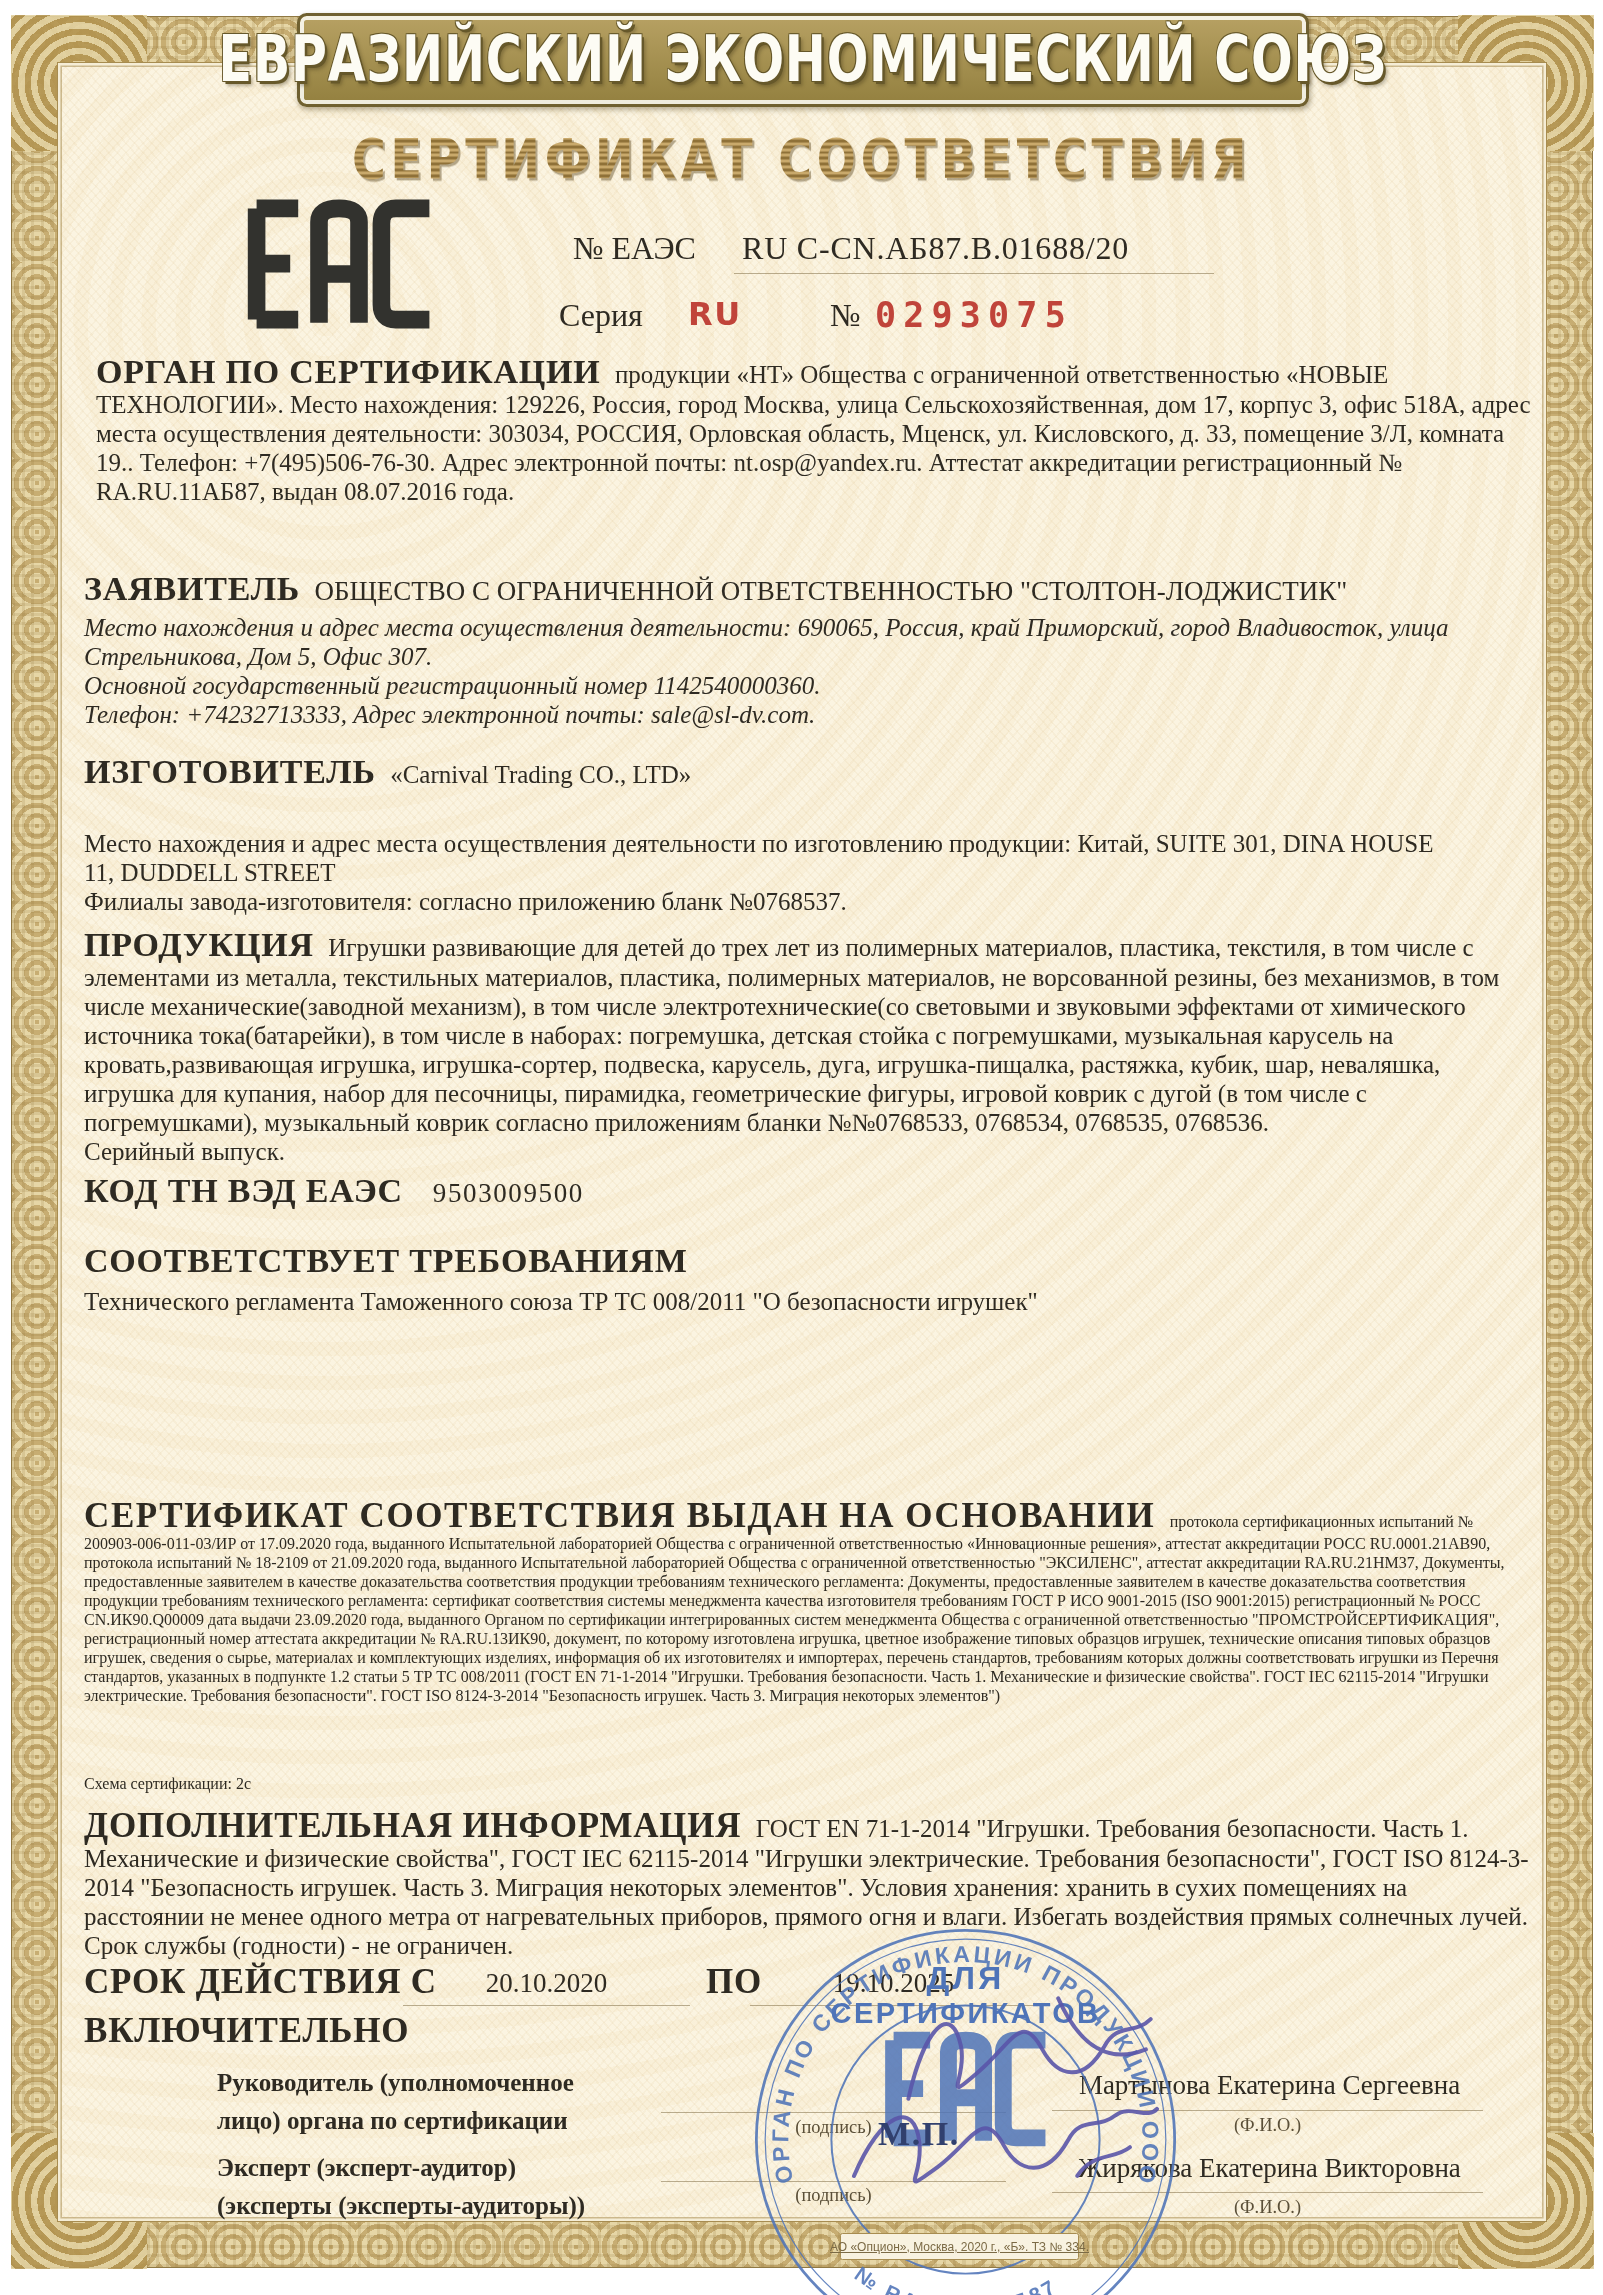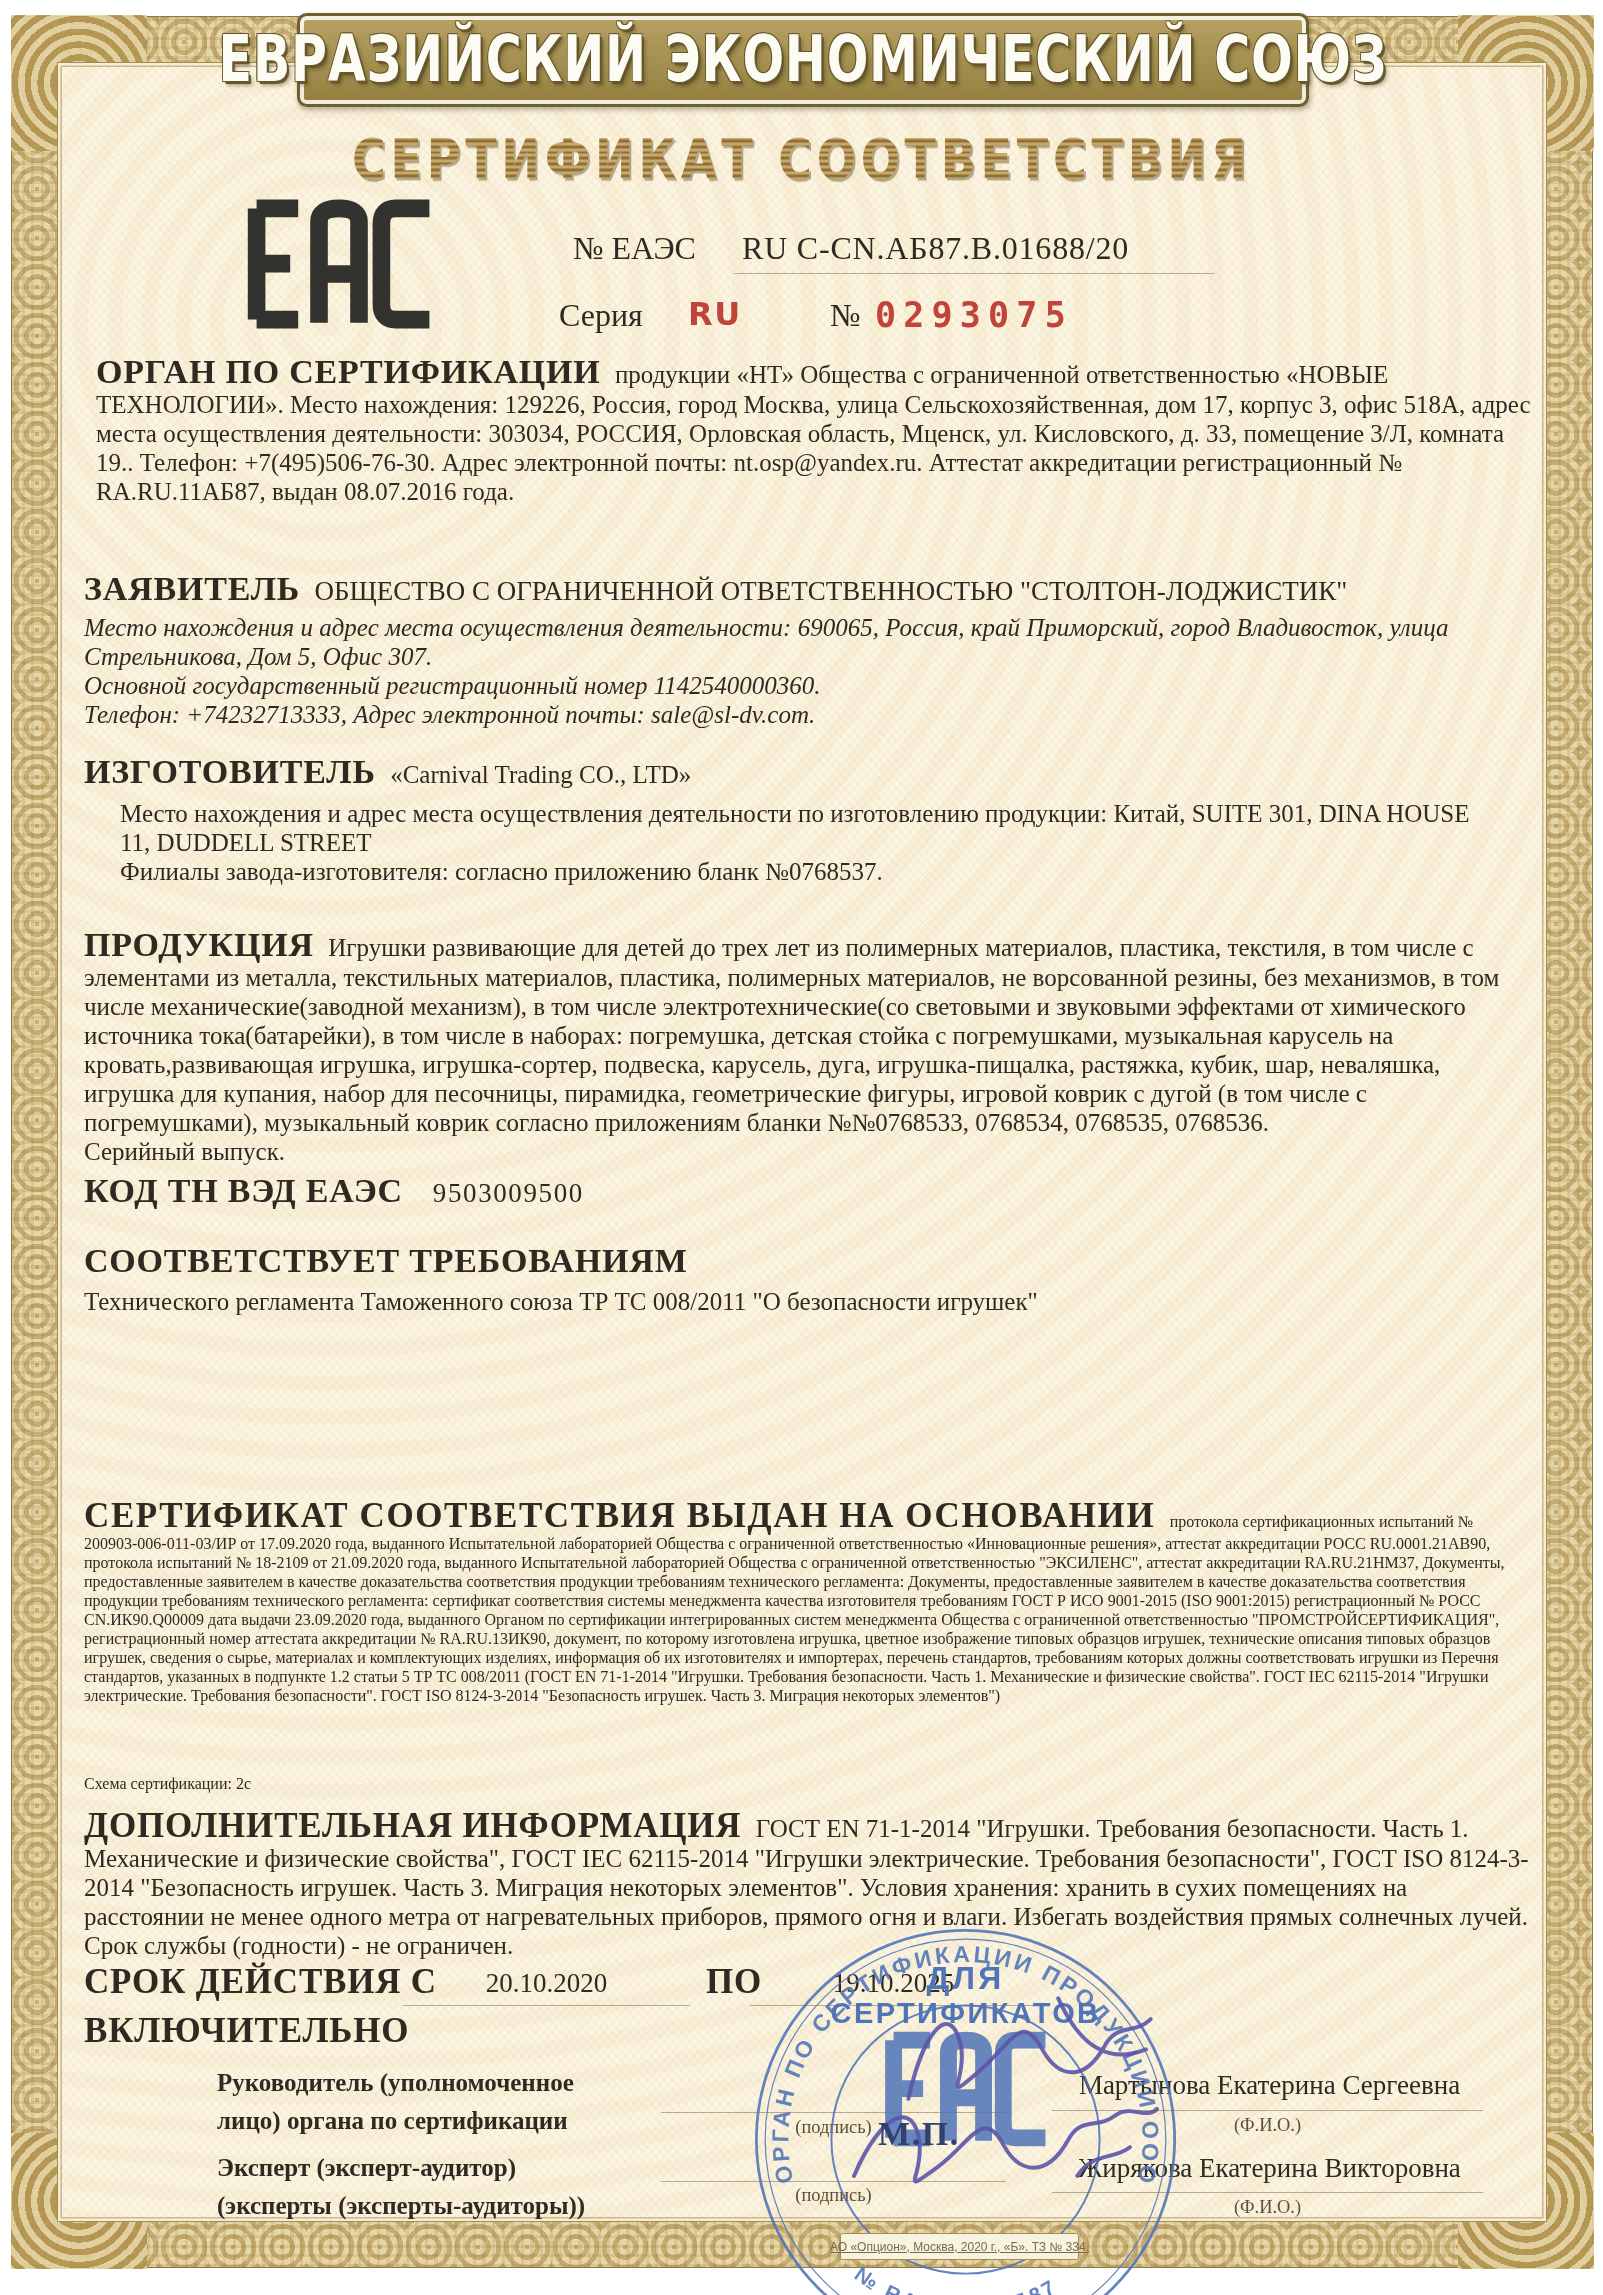--- a/index.html
+++ b/index.html
@@ -141,21 +141,21 @@
 </div>
 <div class="lines-block" style="top:613px;font-style:italic;">
   <div>Место нахождения и адрес места осуществления деятельности: 690065, Россия, край Приморский, город Владивосток, улица Стрельникова, Дом 5, Офис 307.</div>
   <div>Основной государственный регистрационный номер 1142540000360.</div>
   <div>Телефон: +74232713333, Адрес электронной почты: sale@sl-dv.com.</div>
 </div>
 
 <div class="para" style="top:753px;">
   <span class="sec-h">ИЗГОТОВИТЕЛЬ</span><span class="sec-h-sp"></span><span>«Carnival Trading CO., LTD»</span>
 </div>
-<div class="lines-block" style="top:799px;width:1373px;margin-left:36px;">
+<div class="lines-block" style="top:829px;width:1373px;">
   <div>Место нахождения и адрес места осуществления деятельности по изготовлению продукции: Китай, SUITE 301, DINA HOUSE 11, DUDDELL STREET</div>
   <div>Филиалы завода-изготовителя: согласно приложению бланк №0768537.</div>
 </div>
 
 <div class="para" style="top:926px;">
   <span class="sec-h">ПРОДУКЦИЯ</span><span class="sec-h-sp"></span><span>Игрушки развивающие для детей до трех лет из полимерных материалов, пластика, текстиля, в том числе с элементами из металла, текстильных материалов, пластика, полимерных материалов, не ворсованной резины, без механизмов, в том числе механические(заводной механизм), в том числе электротехнические(со световыми и звуковыми эффектами от химического источника тока(батарейки), в том числе в наборах: погремушка, детская стойка с погремушками, музыкальная карусель на кровать,развивающая игрушка, игрушка-сортер, подвеска, карусель, дуга, игрушка-пищалка, растяжка, кубик, шар, неваляшка, игрушка для купания, набор для песочницы, пирамидка, геометрические фигуры, игровой коврик с дугой (в том числе с погремушками), музыкальный коврик согласно приложениям бланки №№0768533, 0768534, 0768535, 0768536.</span>
 </div>
 <div class="para" style="top:1137px;">Серийный выпуск.</div>
 
 <div class="para" style="top:1172px;">

